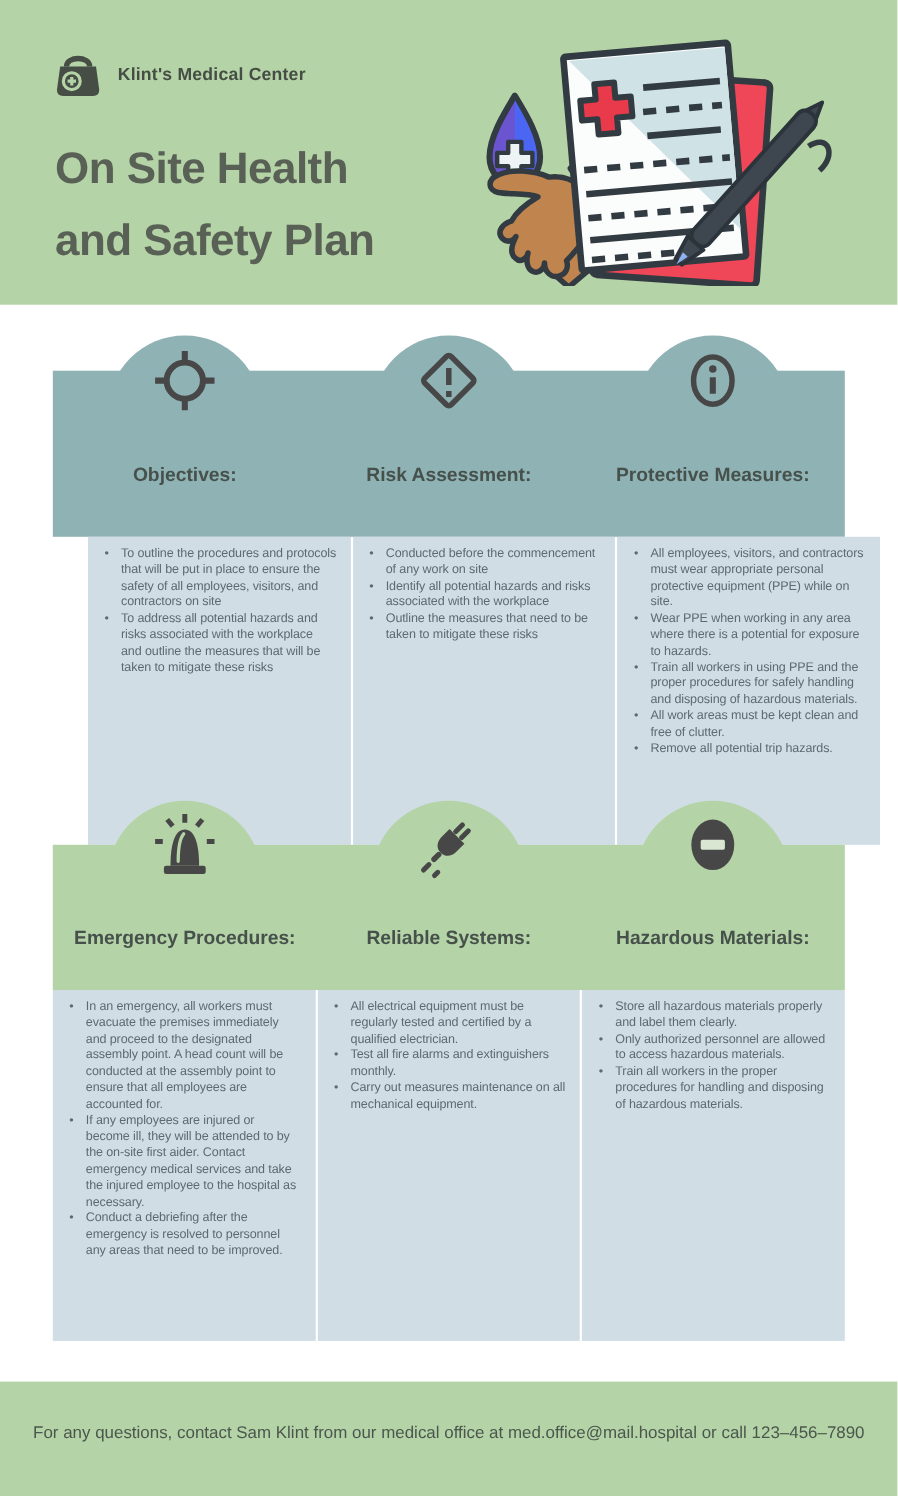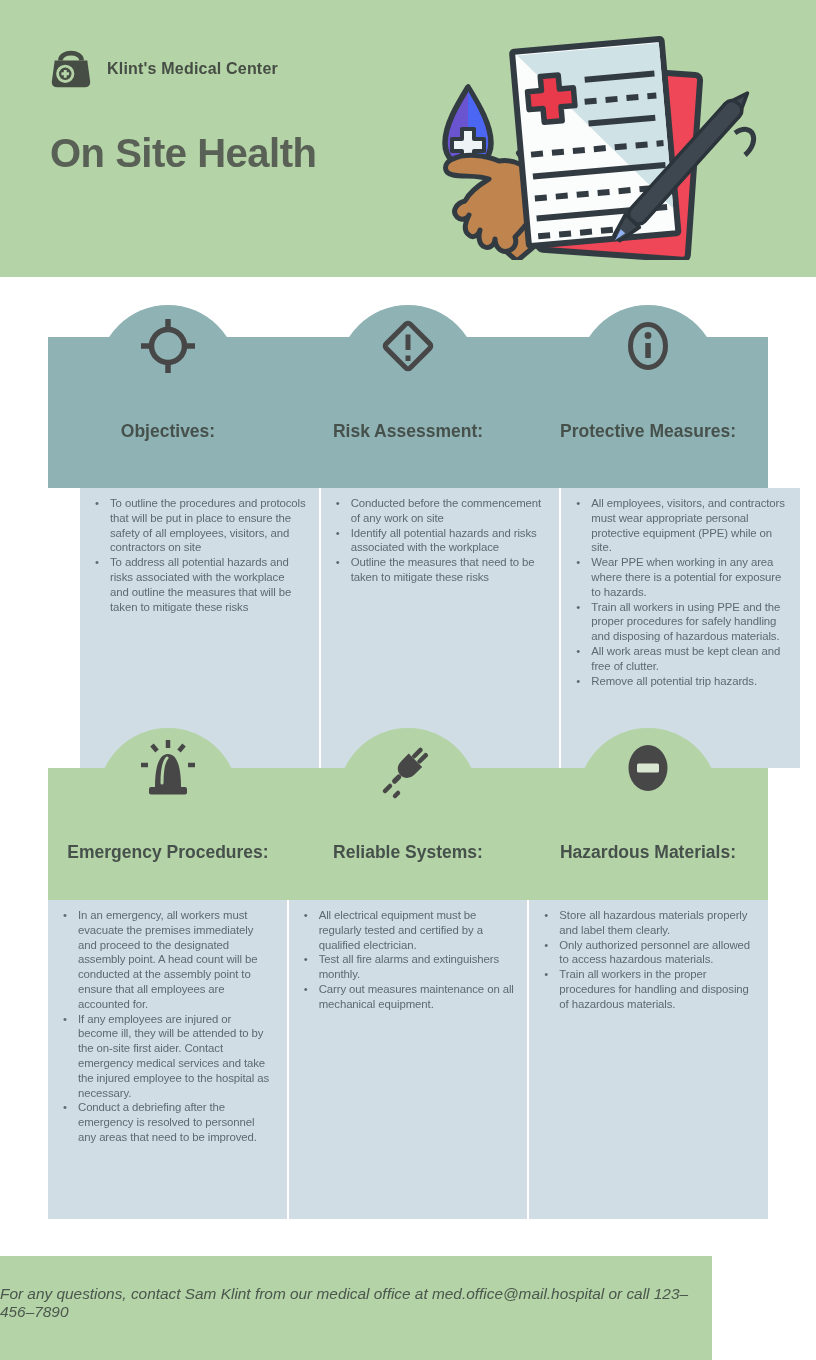--- a/index.html
+++ b/index.html
@@ -44,41 +44,42 @@
   .bodyrow{position:absolute;left:48px;width:720px;display:flex;gap:2px;}
   .body1{top:488px;height:280px;padding-left:32px;}
   .body2{top:900px;height:319px;}
   .col{flex:1;background:var(--blue);padding-top:8px;}
   .col ul{list-style:none;margin:0 13px 0 13px;padding:0;}
   .col li{position:relative;padding-left:17px;font-size:11.4px;line-height:14.8px;
           letter-spacing:-.1px;color:var(--bodytext);}
   .col li::before{content:"\2022";position:absolute;left:2px;top:0;color:var(--bodytext);}
 
   
-  .footer{position:absolute;left:0;top:1256px;width:712px;height:104px;background:var(--green);
-          display:flex;align-items:center;justify-content:center;padding-bottom:0;font-style:italic;}
+  .footer{position:absolute;left:0;top:1256px;width:816px;height:104px;background:var(--green);
+          display:flex;align-items:center;justify-content:center;padding-bottom:0;}
   .footer-text{font-size:15.4px;color:#4b574e;margin-top:-10px;}
 </style>
 </head>
 <body>
 
 <div class="page">
 
   <div class="header">
     <div class="brand">
       <svg width="46" height="46" viewBox="0 0 48 48">
         <path d="M13 15 C13 5 35 5 35 15" fill="none" stroke="#454d44" stroke-width="5"></path>
         <path d="M7 15 L41 15 L44 37 Q44.5 43 38 43 L10 43 Q3.5 43 4 37 Z" fill="#454d44"></path>
         <circle cx="18" cy="29" r="8" fill="none" stroke="#b4d3a6" stroke-width="3"></circle>
         <path d="M18 25 v8 M14 29 h8" stroke="#b4d3a6" stroke-width="3"></path>
       </svg>
       <span class="brand-name">Klint's Medical Center</span>
     </div>
     <div class="title">
       <div>On Site Health</div>
+      <div>and Safety Plan</div>
     </div>
 
     <svg class="hero" width="330" height="235" viewBox="0 0 330 235">
 
       <g>
         <path d="M33 62 C22 80 10 100 10 118 A23 25 0 0 0 56 118 C56 100 44 80 33 62 Z" fill="#6b54cf" stroke="#333b42" stroke-width="5.5" stroke-linejoin="round"></path>
         <path d="M33 66 C40 78 53 99 53 118 A20.5 22.5 0 0 1 33 140 Z" fill="#4b66f3"></path>
         <path d="M27 104 h12 v10 h10 v12 h-10 v10 h-12 v-10 h-10 v-12 h10 z" fill="#eef4f6" stroke="#333b42" stroke-width="4" stroke-linejoin="round"></path>
       </g>
 

